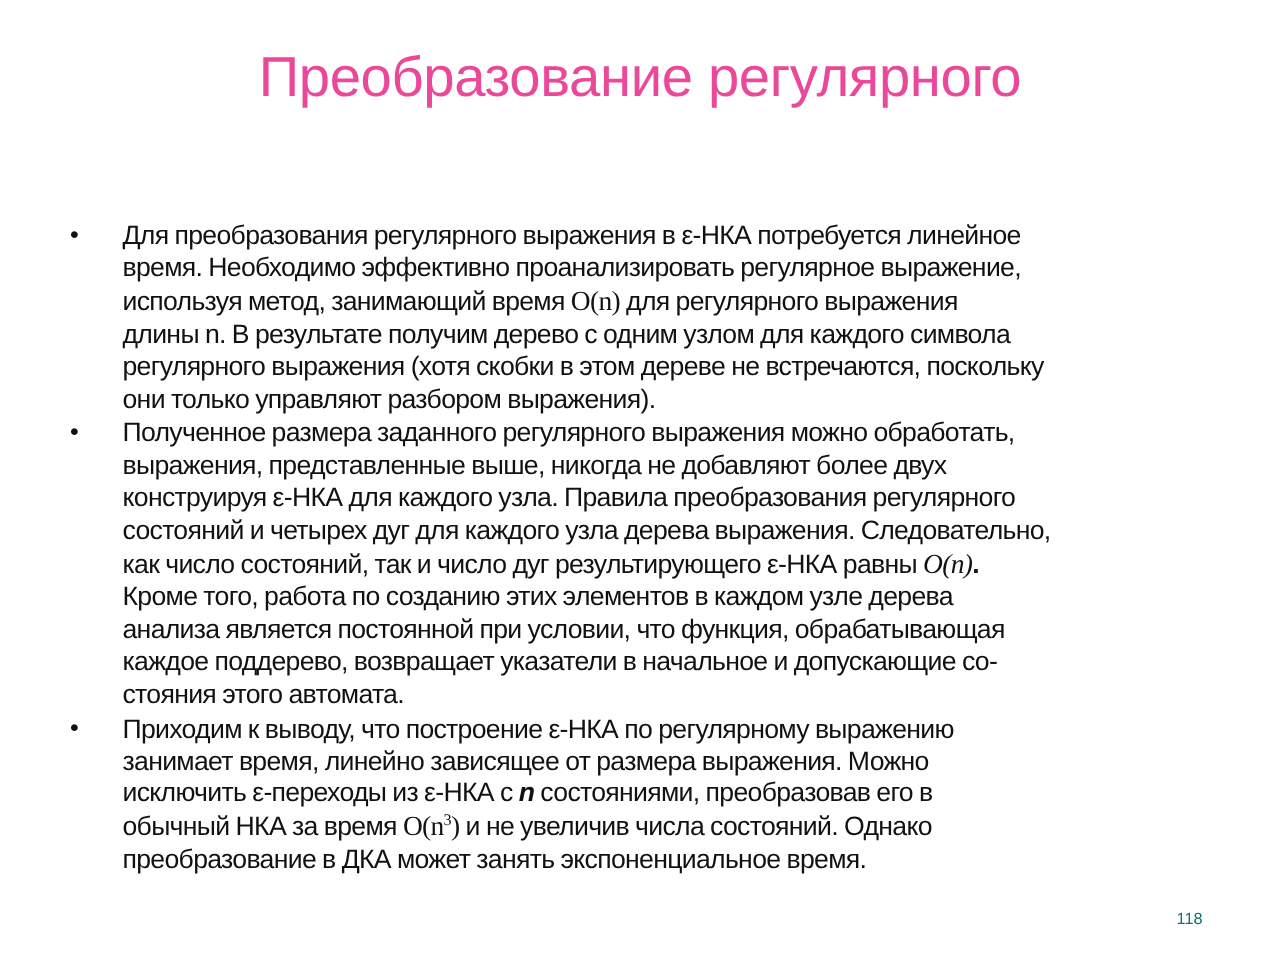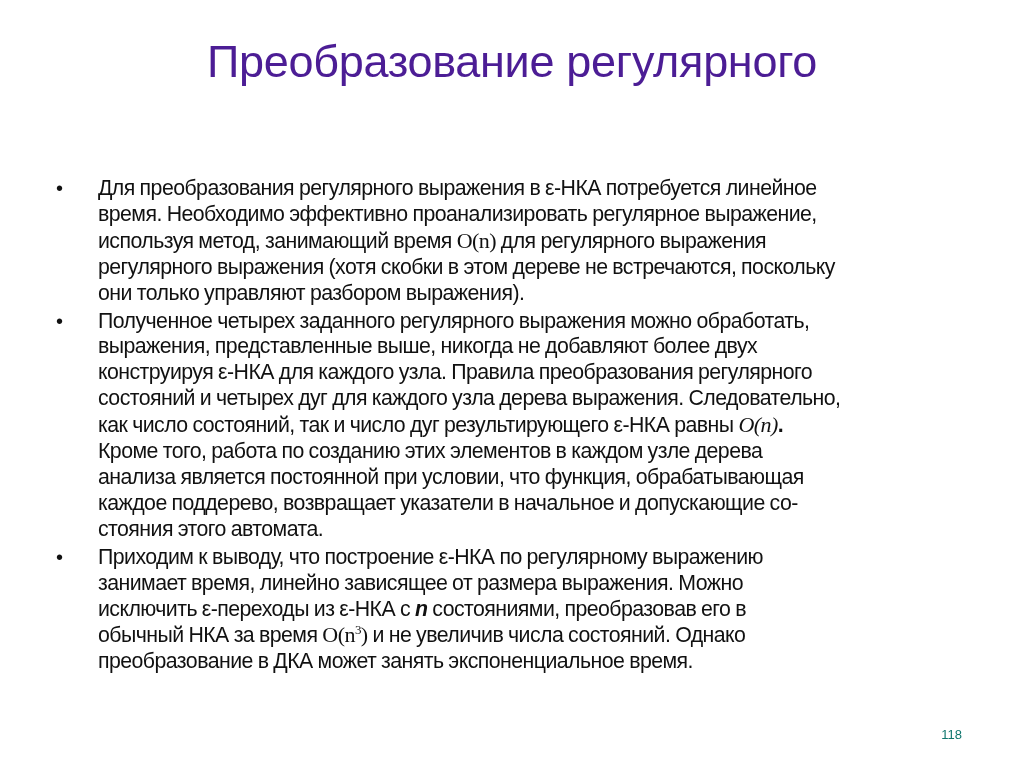--- a/index.html
+++ b/index.html
@@ -18,21 +18,21 @@
     .slide-title {
       position: absolute;
       left: 80px;
       top: 30px;
       width: 864px;
       text-align: center;
       font-size: 45px;
       line-height: 64px;
       font-weight: normal;
       letter-spacing: -0.3px;
-      color: #4c1d95;
+      color: #ec4899;
     }
     .slide-body {
       position: absolute;
       left: 56px;
       top: 176px;
       width: 912px;
     }
     .bullet {
       position: relative;
       padding-left: 42px;
@@ -88,27 +88,28 @@
   <div>Преобразование регулярного</div>
 </div>
 
 <div class="slide-body">
 
   <div class="bullet">
     <span class="bullet-marker">•</span>
     <span class="line">Для преобразования регулярного выражения в ε-НКА потребуется линейное</span>
     <span class="line">время. Необходимо эффективно проанализировать регулярное выражение,</span>
     <span class="line"><span>используя метод, занимающий время </span><span class="math">O(n)</span><span> для регулярного выражения</span></span>
+    <span class="line">длины n. В результате получим дерево с одним узлом для каждого символа</span>
     <span class="line">регулярного выражения (хотя скобки в этом дереве не встречаются, поскольку</span>
     <span class="line">они только управляют разбором выражения).</span>
   </div>
 
   <div class="bullet">
     <span class="bullet-marker">•</span>
-    <span class="line">Полученное четырех заданного регулярного выражения можно обработать,</span>
+    <span class="line">Полученное размера заданного регулярного выражения можно обработать,</span>
     <span class="line">выражения, представленные выше, никогда не добавляют более двух</span>
     <span class="line">конструируя ε-НКА для каждого узла. Правила преобразования регулярного</span>
     <span class="line">состояний и четырех дуг для каждого узла дерева выражения. Следовательно,</span>
     <span class="line"><span>как число состояний, так и число дуг результирующего ε-НКА равны </span><span class="math-italic">O(n)</span><span style="font-weight:bold">.</span></span>
     <span class="line">Кроме того, работа по созданию этих элементов в каждом узле дерева</span>
     <span class="line">анализа является постоянной при условии, что функция, обрабатывающая</span>
     <span class="line">каждое поддерево, возвращает указатели в начальное и допускающие со-</span>
     <span class="line">стояния этого автомата.</span>
   </div>
 

